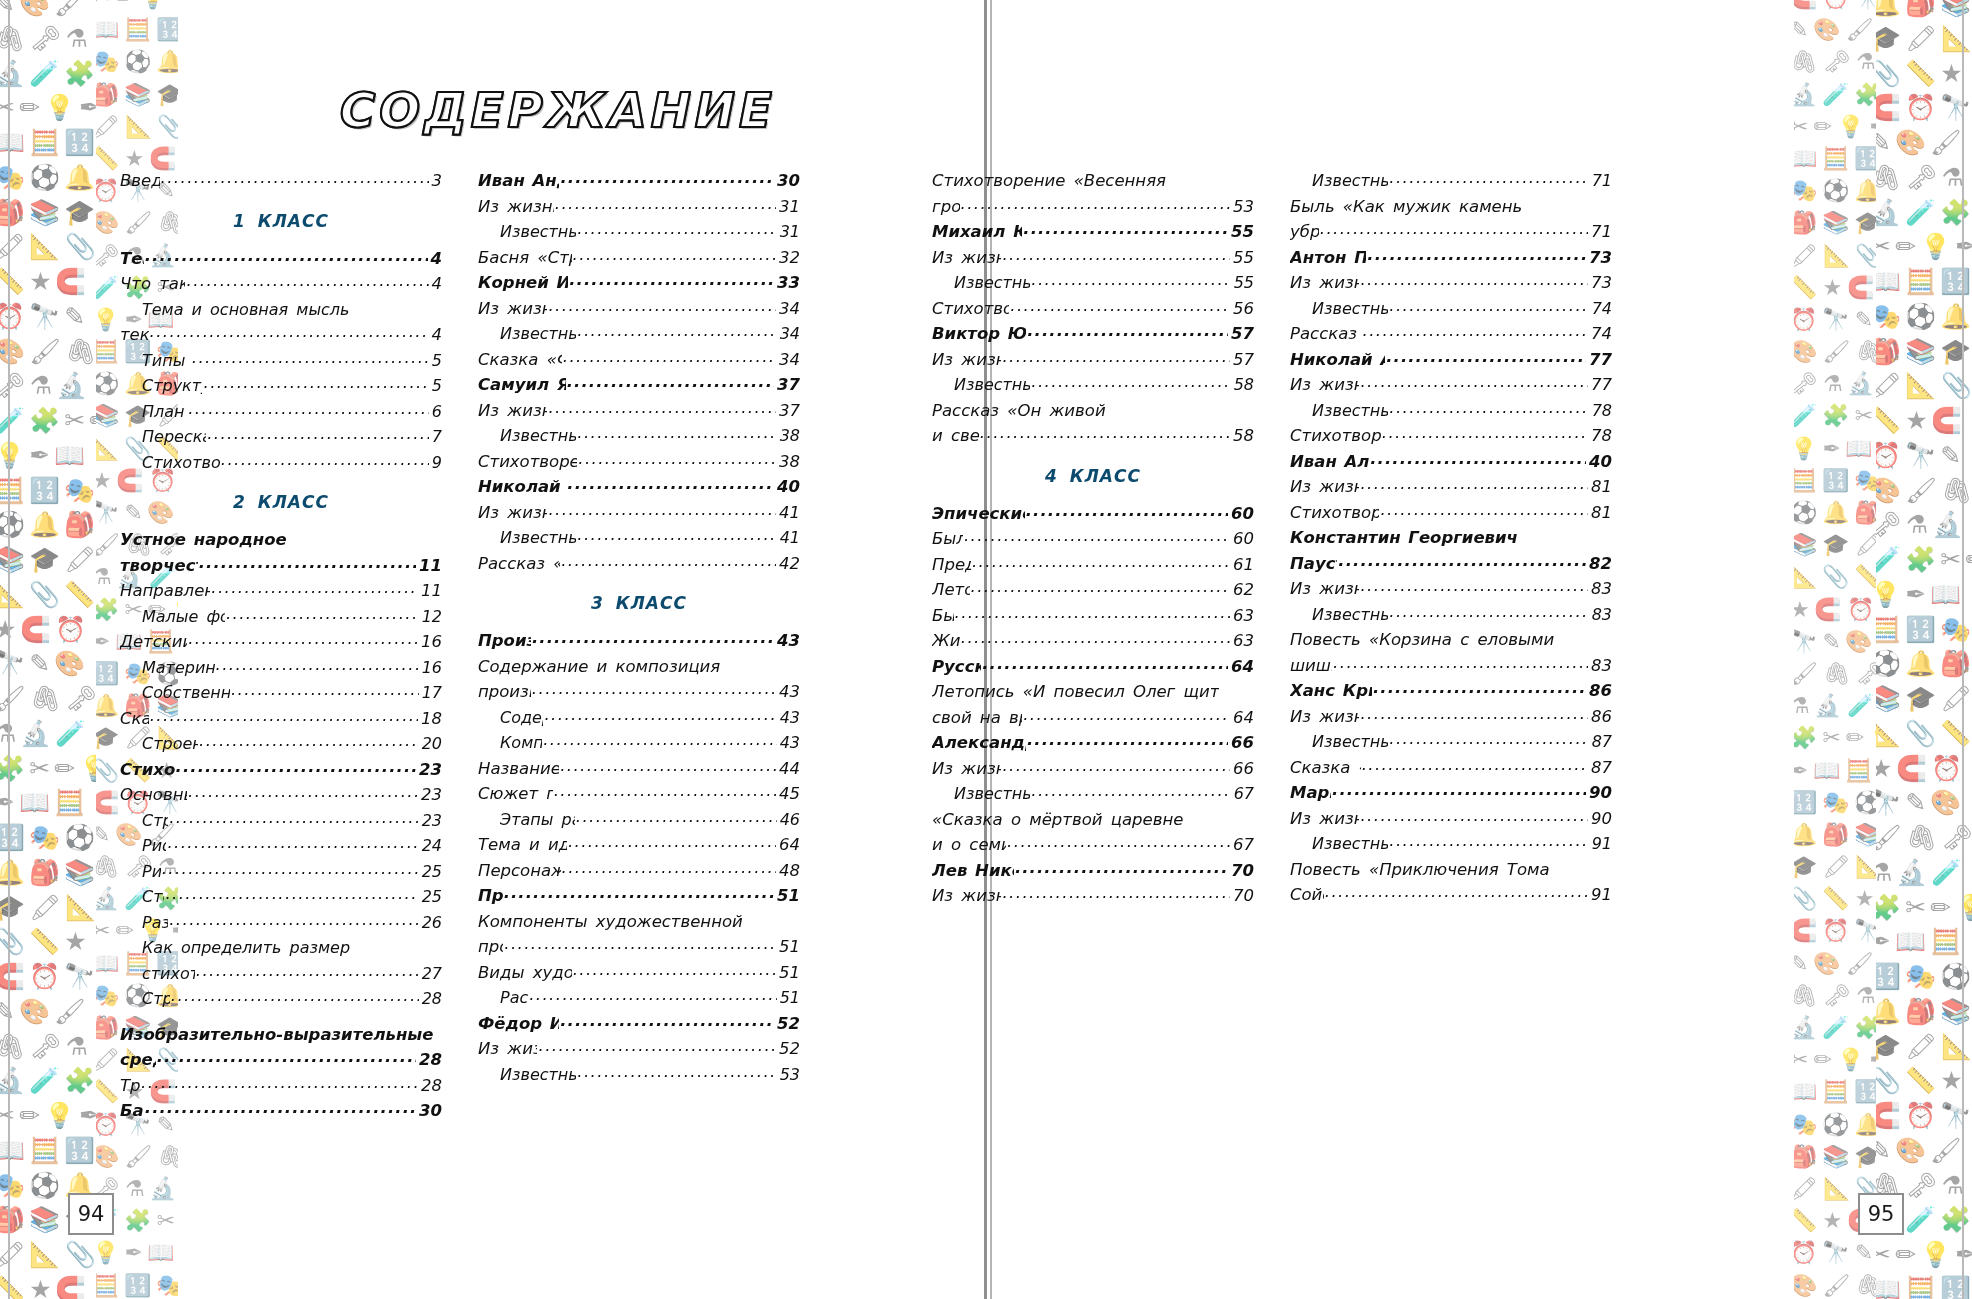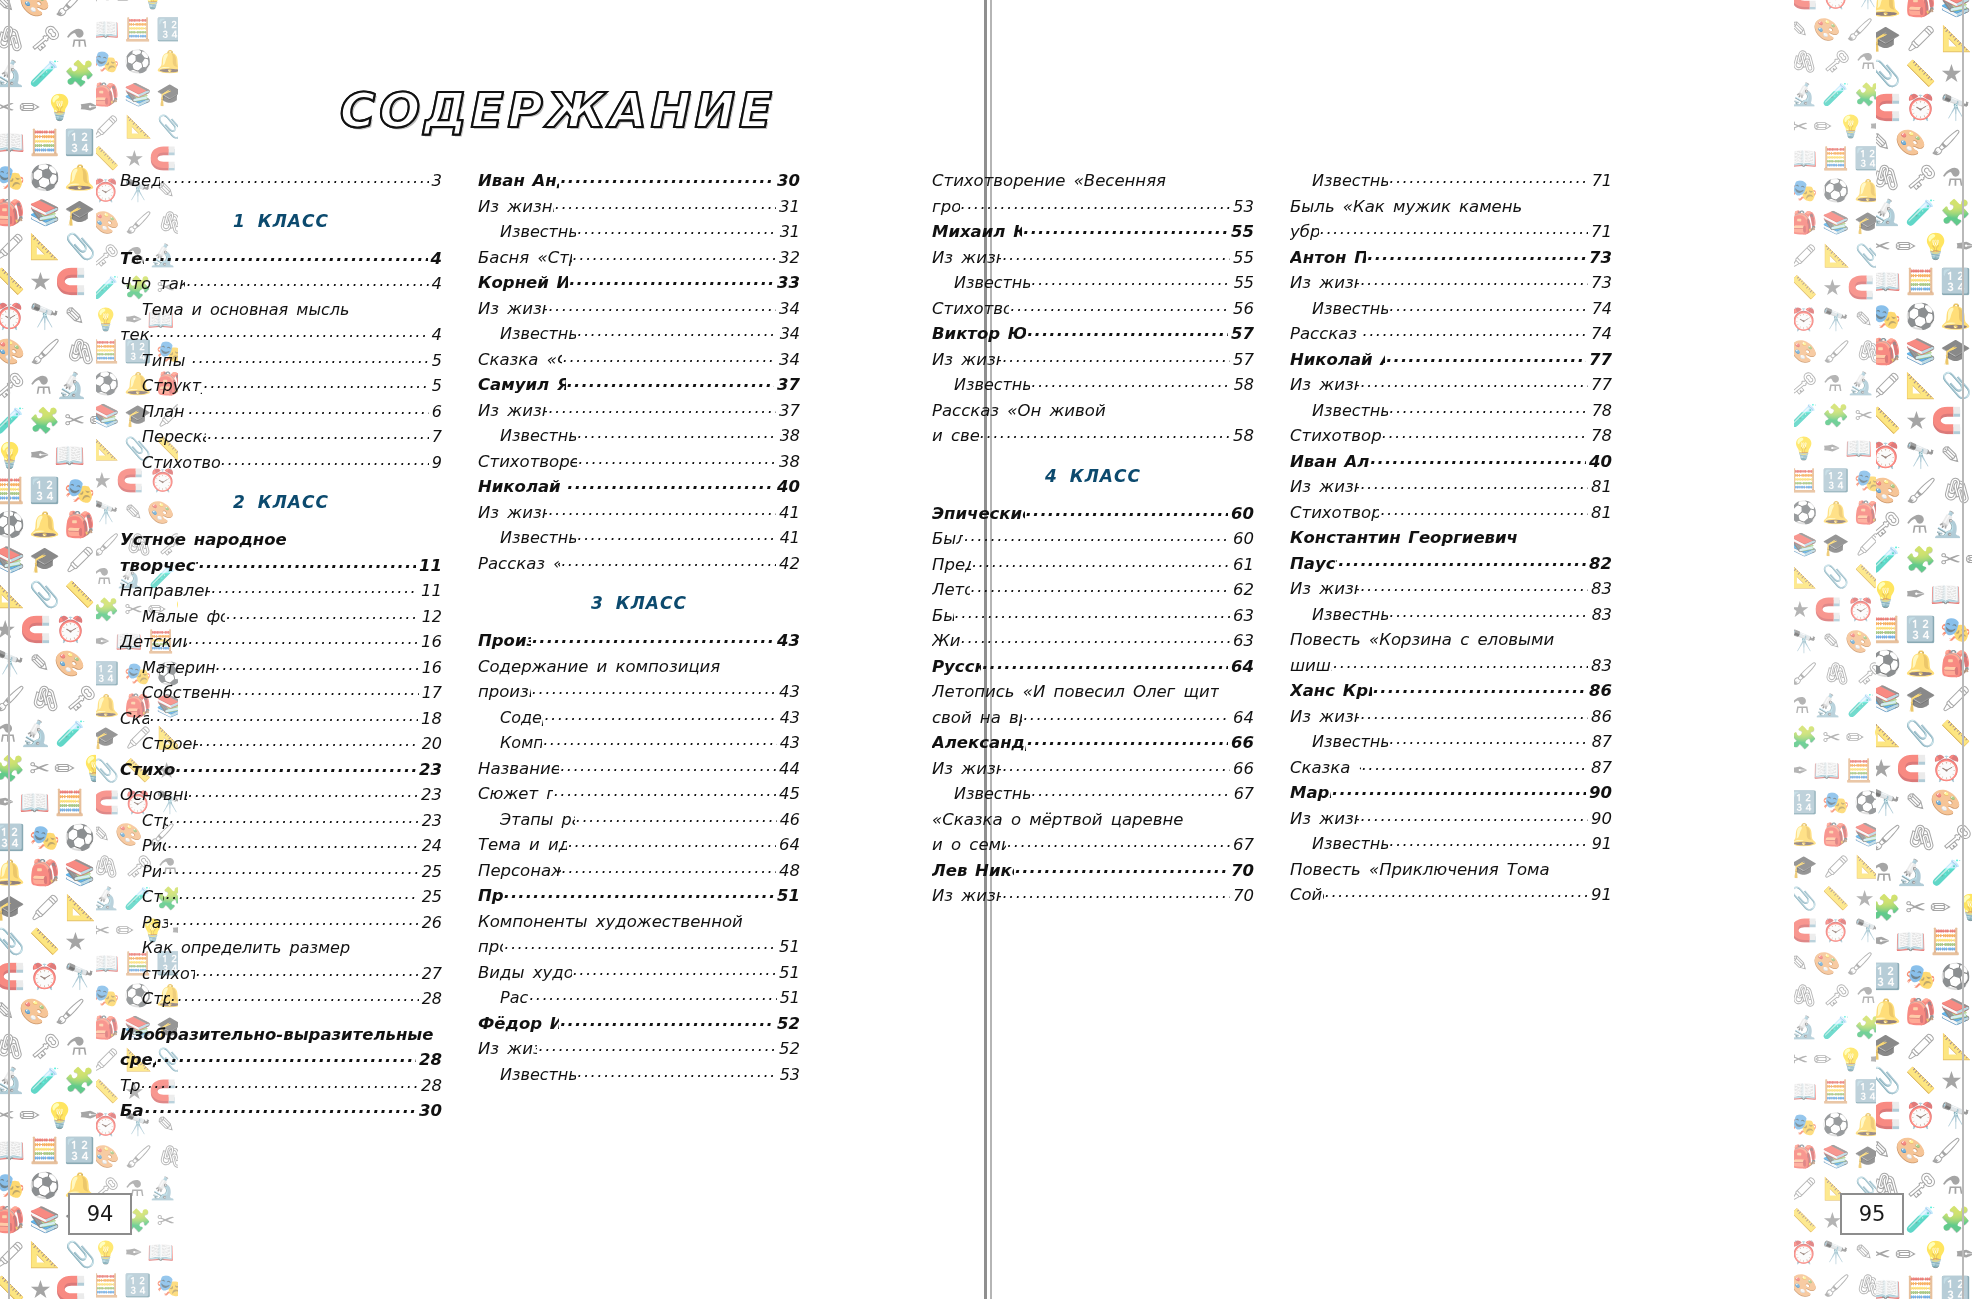--- a/index.html
+++ b/index.html
@@ -67,21 +67,21 @@
   .edge {
     position: absolute; top: 0; bottom: 0;
     width: 2px; background: #b9b9b9;
   }
   .edge.left-edge  { left: 8px; }
   .edge.right-edge { right: 8px; }
 
   
   .pagenum {
     position: absolute;
-    width: 64px; height: 42px;
+    width: 46px; height: 42px;
     border: 2px solid #8d8d8d;
     background: #fff;
     display: flex; align-items: center; justify-content: center;
     font-size: 21px;
     color: #1a1a1a;
     font-family: "DejaVu Sans", "Liberation Sans", sans-serif;
   }
   .pagenum.left  { left: 68px;  bottom: 64px; }
   .pagenum.right { right: 68px; bottom: 64px; }
 

